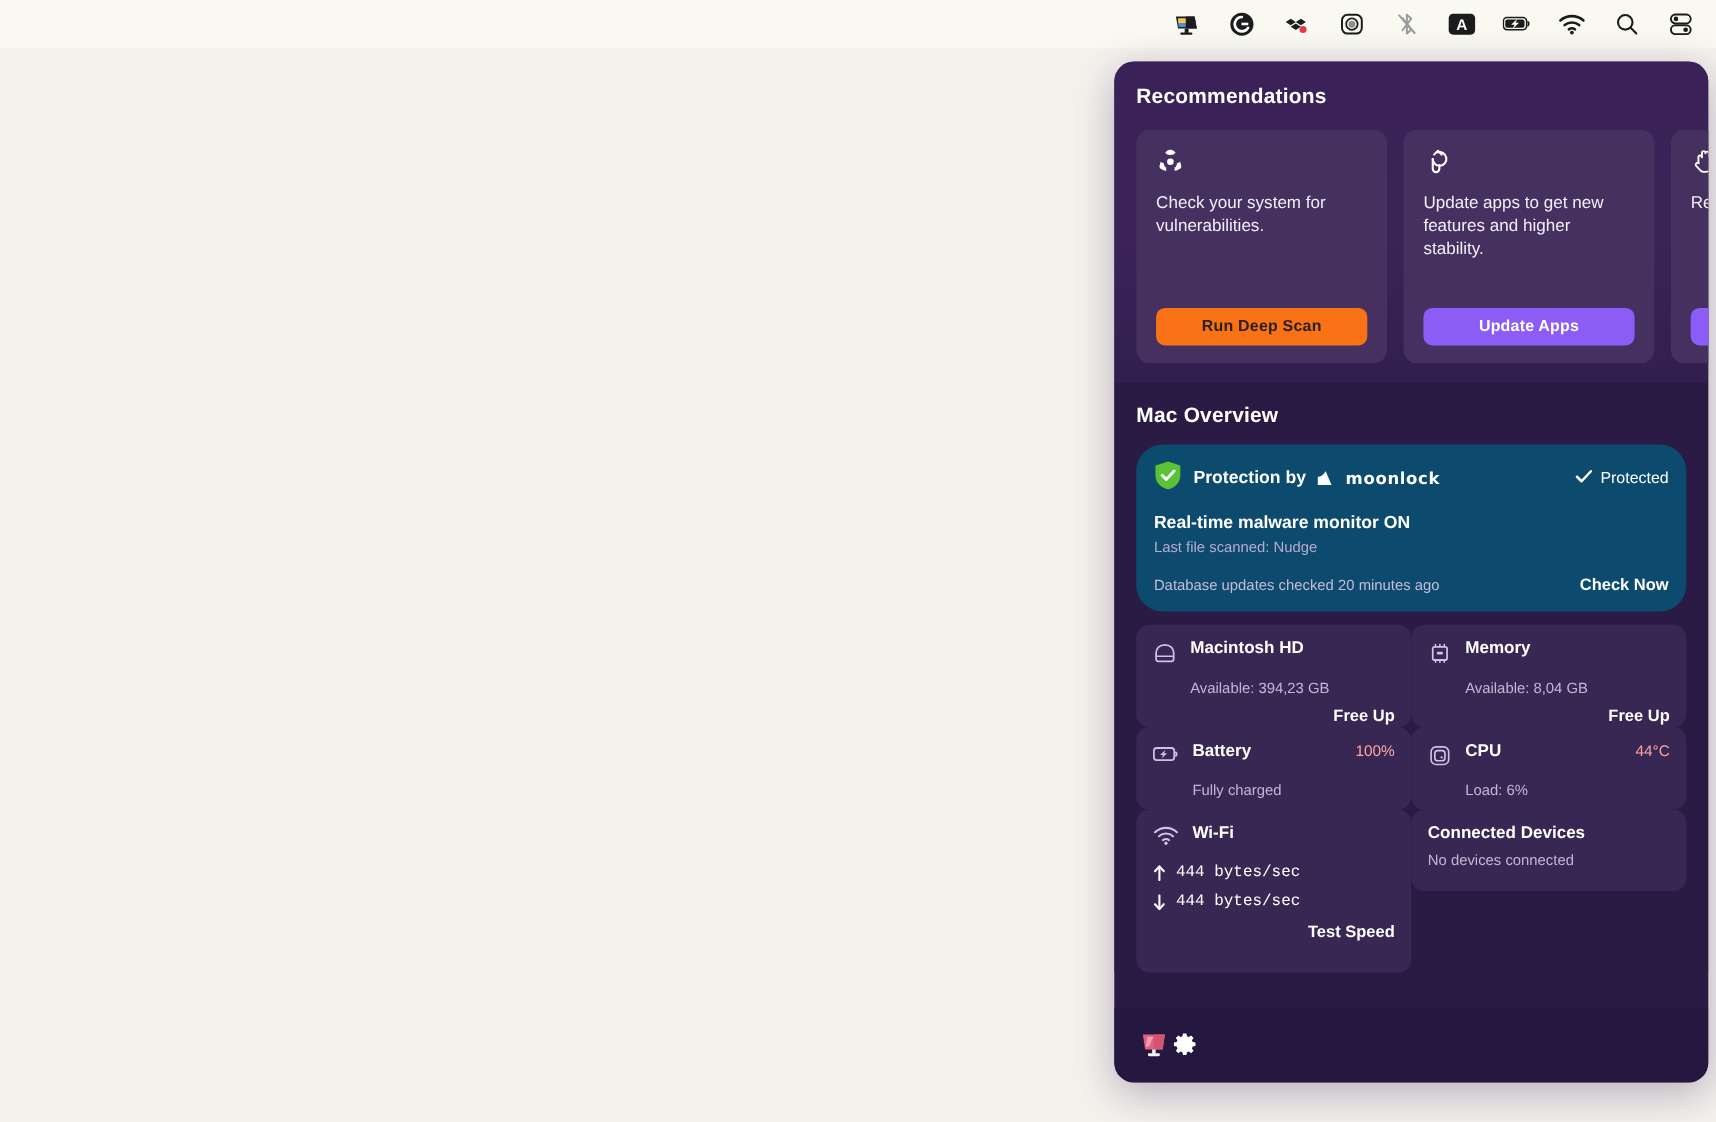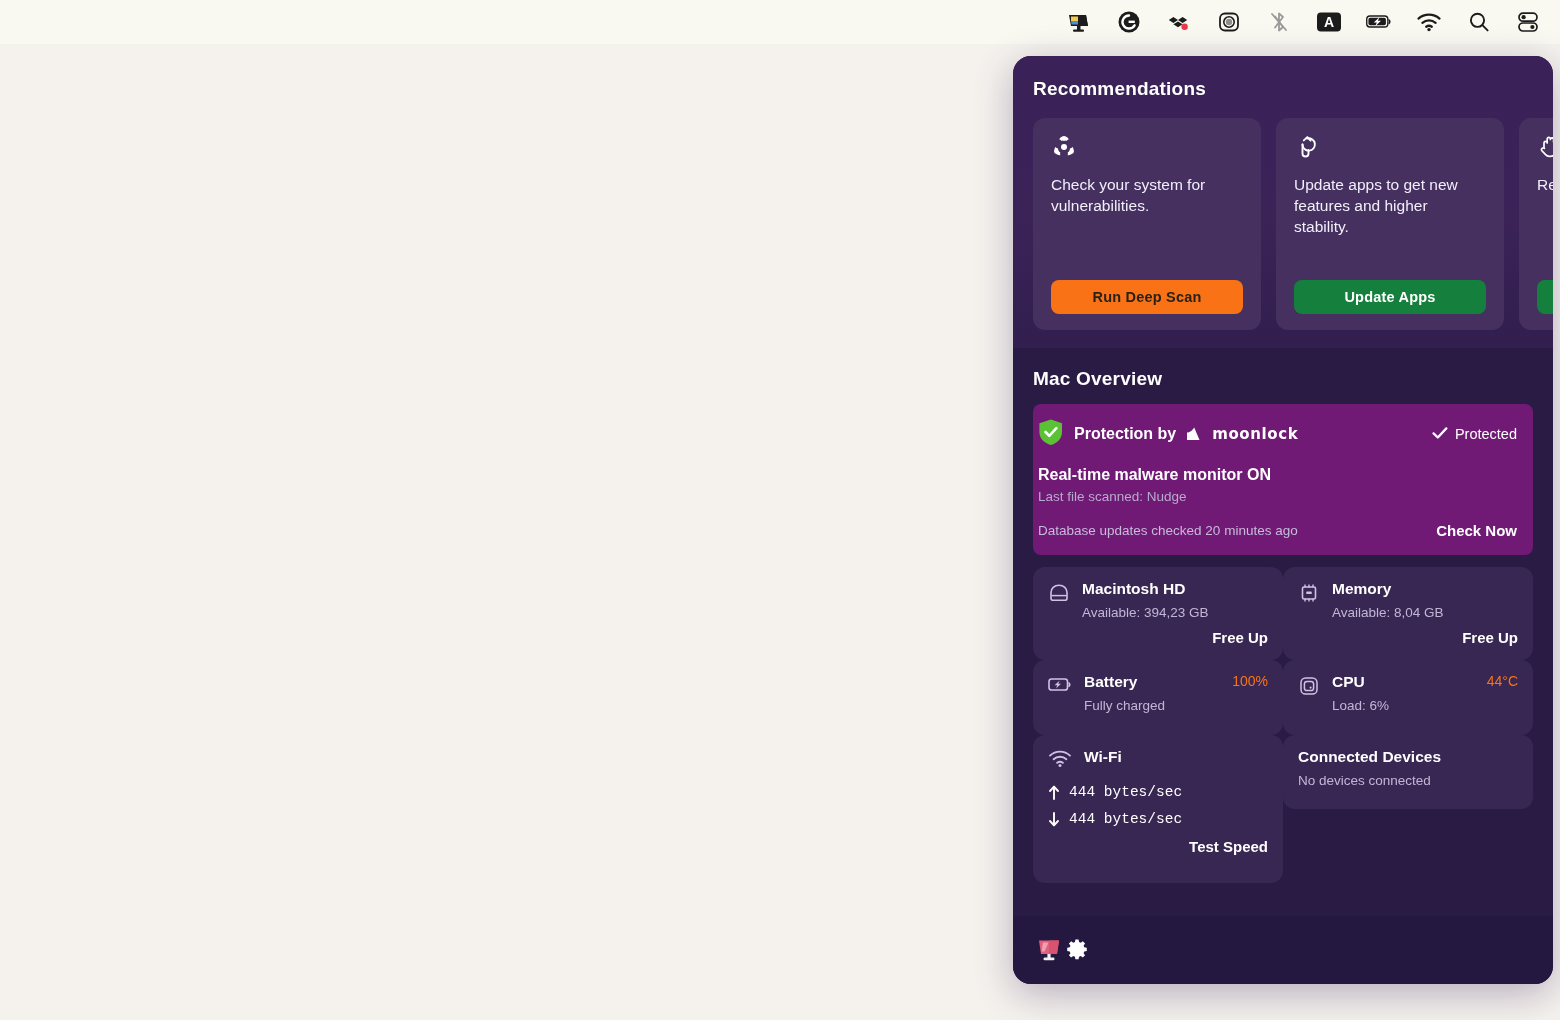--- a/index.html
+++ b/index.html
@@ -114,39 +114,39 @@
     align-items: center;
     justify-content: center;
     font-size: 14.5px;
     font-weight: bold;
     letter-spacing: .2px;
     cursor: pointer;
     border: none;
     font-family: "Liberation Sans", sans-serif;
   }
   .rec-btn.primary { background: #f97316; color: #2a2118; }
-  .rec-btn.secondary { background: #15803d; color: #ffffff; }
+  .rec-btn.secondary { background: #8b5cf6; color: #ffffff; }
 
   
   .overview {
     padding: 20px 20px 0 20px;
     background: #2a1b45;
   }
   .ov-title {
     font-size: 19px;
     font-weight: bold;
     color: #ffffff;
     margin-bottom: 14px;
     letter-spacing: .2px;
   }
 
   .protection {
-    background: #701a75;
-    border-radius: 8px;
-    padding: 14px 16px 16px 5px;
+    background: #0c4a6e;
+    border-radius: 24px;
+    padding: 14px 16px 16px 16px;
   }
   .prot-top {
     display: flex;
     align-items: center;
     justify-content: space-between;
   }
   .prot-left {
     display: flex;
     align-items: center;
     gap: 10px;
@@ -232,27 +232,27 @@
   .tile-ico svg { display: block; }
   .tile-name {
     font-size: 15.5px;
     font-weight: bold;
     color: #ffffff;
     line-height: 18px;
   }
   .tile-sub {
     font-size: 13.5px;
     color: #c2b6d6;
-    margin-top: 7px;
+    margin-top: 19px;
     line-height: 16px;
   }
   .tile-right {
     margin-left: auto;
     font-size: 14px;
-    color: #f97316;
+    color: #fca5a5;
     font-weight: 400;
     text-align: center;
   }
   .tile-action {
     text-align: right;
     font-size: 15px;
     font-weight: bold;
     color: #ffffff;
     margin-top: 8px;
     cursor: pointer;

